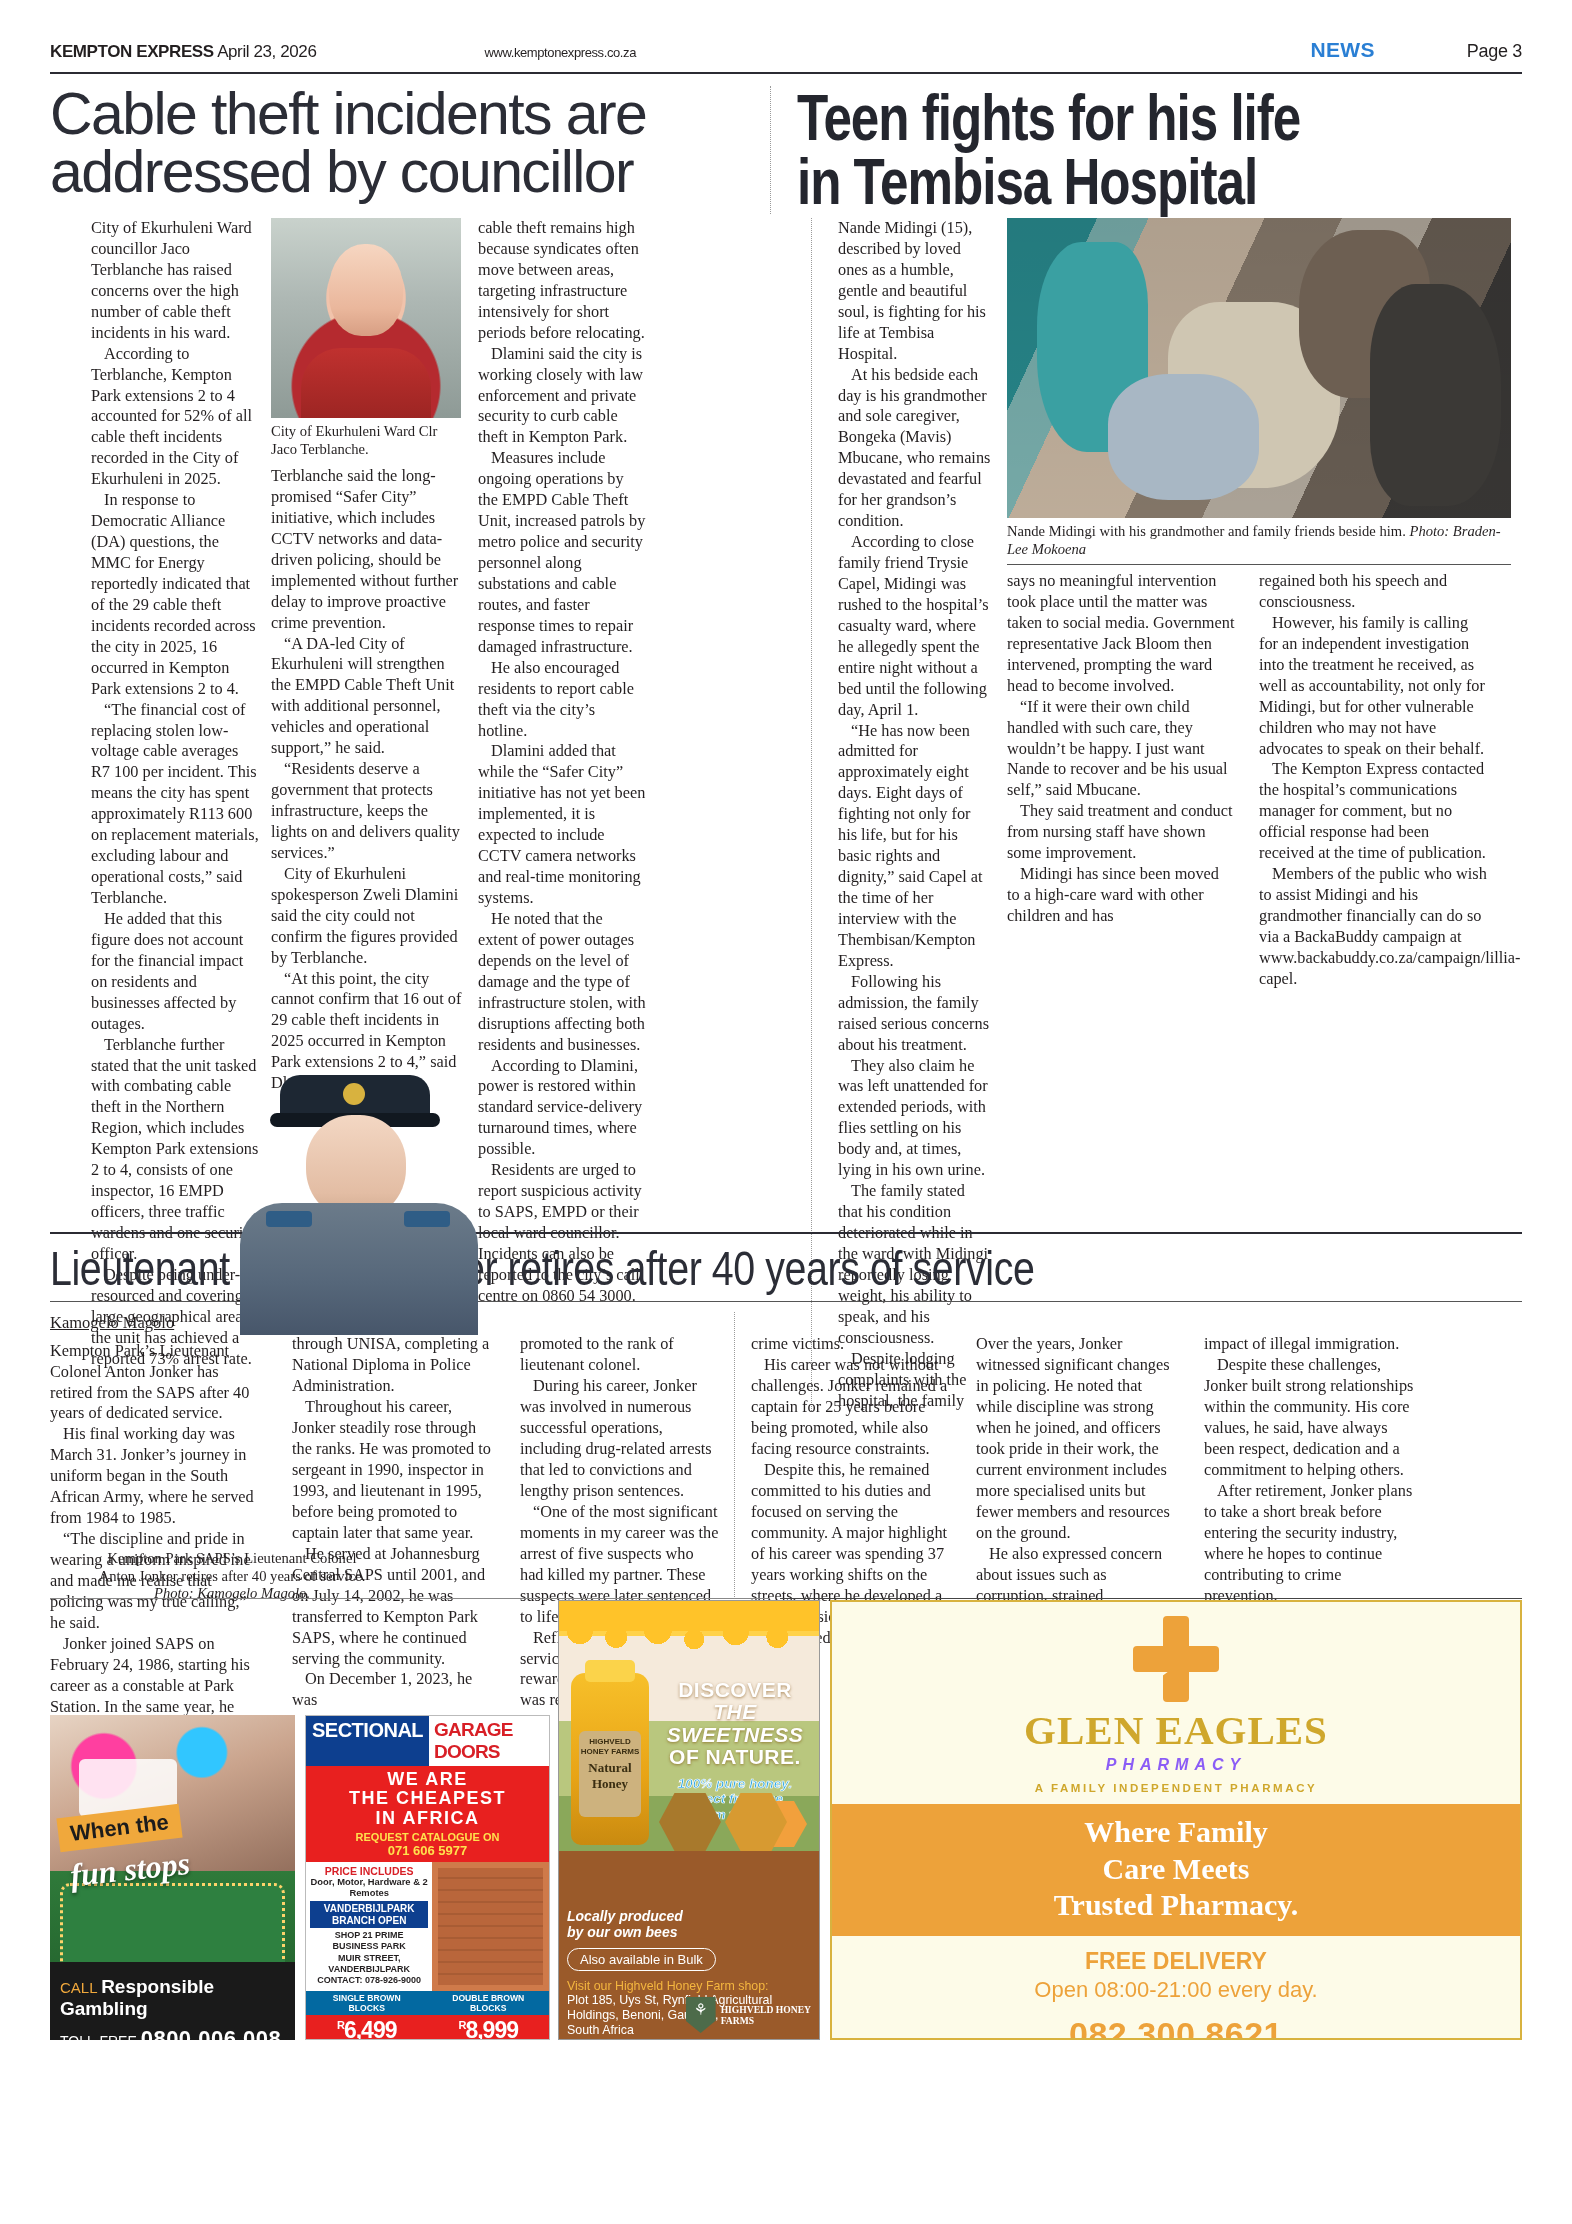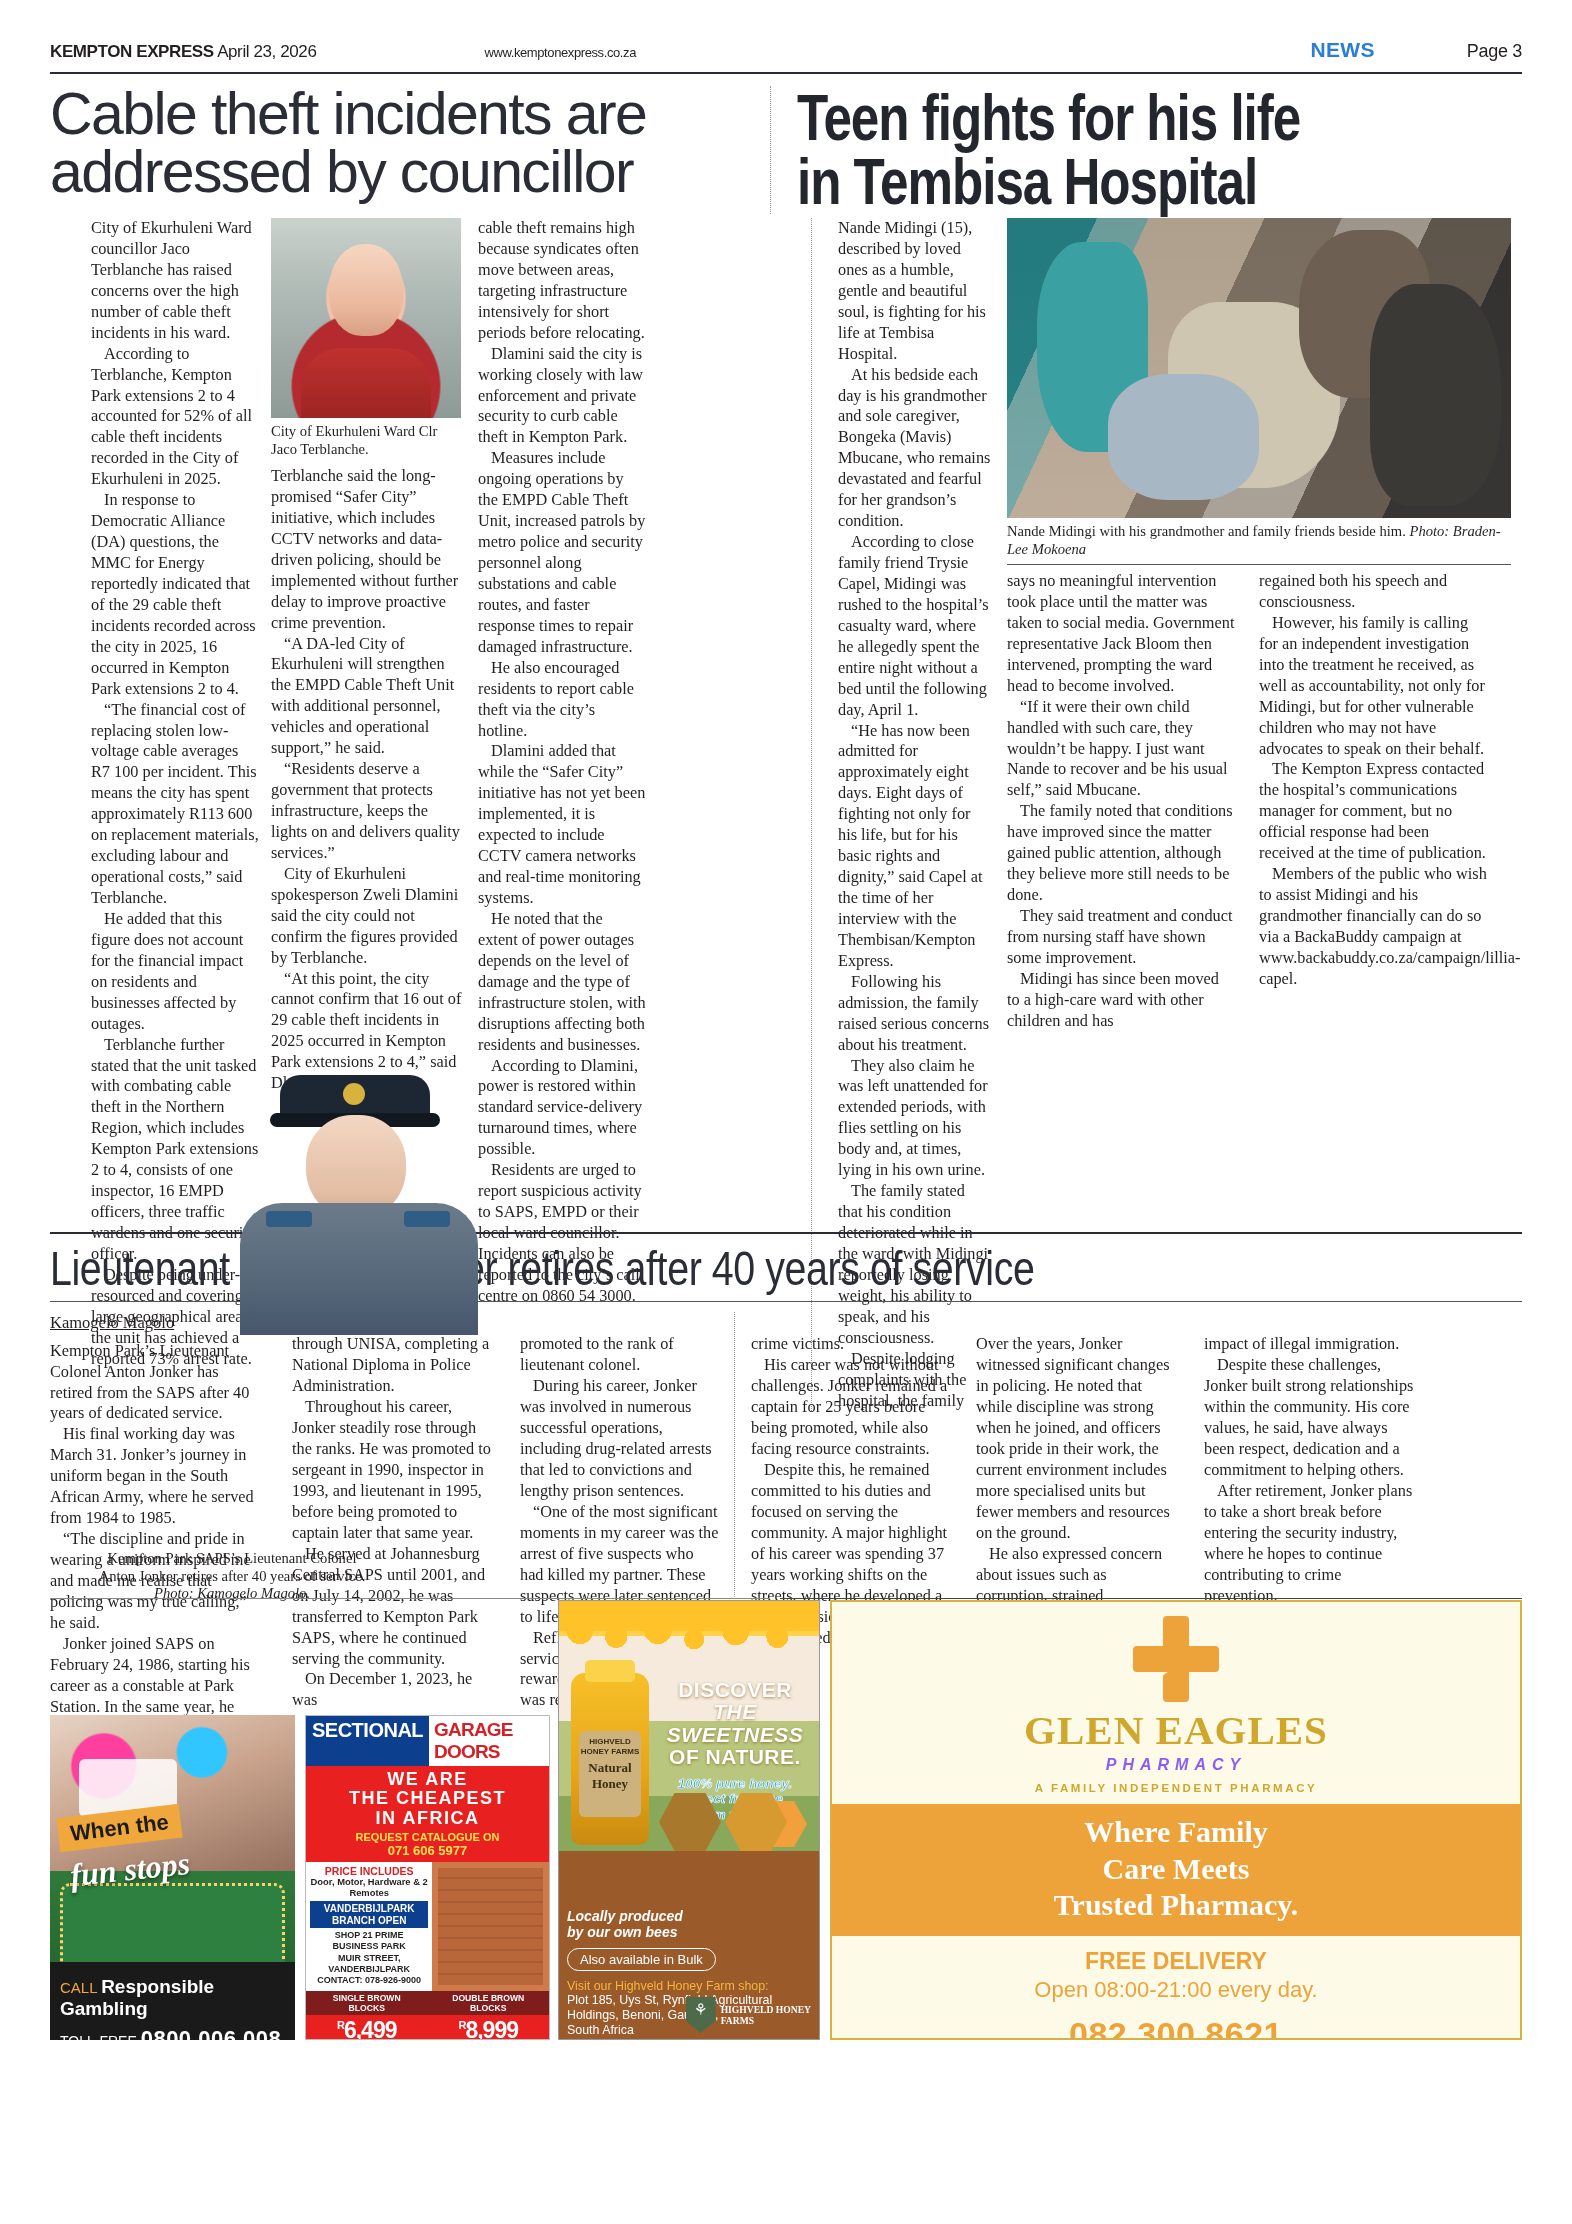--- a/index.html
+++ b/index.html
@@ -180,21 +180,21 @@
   .kd-left .ttl{ color:#d81f26; font-weight:700; font-size:10.5px; text-align:center;}
   .kd-left .sub{ text-align:center; font-weight:700; }
   .kd-blue{ background:#0d3f8f; color:#fff; font-weight:700; font-size:10px; text-align:center; padding:2px; margin-top:2px;}
   .kd-addr{ font-size:9px; font-weight:700; text-align:center; line-height:1.25; padding:2px;}
   .kd-door{ width:48%; background:#cf7a4a; position:relative; }
   .kd-door .panes{ position:absolute; inset:6px; background:
       repeating-linear-gradient(0deg,#b9663b 0 10px,#a85c34 10px 12px),
       repeating-linear-gradient(90deg,#b9663b 0 18px,#a85c34 18px 20px); }
   .kd-prices{ display:flex; }
   .kd-p{ flex:1; text-align:center; }
-  .kd-p .h{ background:#7f1d1d; color:#fff; font-size:8.6px; font-weight:700; padding:2px 12px;}
+  .kd-p .h{ background:#0369a1; color:#fff; font-size:8.6px; font-weight:700; padding:2px 12px;}
   .kd-p .v{ background:#e8201f; color:#fff; font-size:23px; font-weight:700; padding:2px 0; letter-spacing:-1px;}
   .kd-p .v sup{ font-size:11px; }
   .kd-p .s{ background:#0d3f8f; color:#fff; font-size:7.6px; padding:2px 0;}
 
   
   .ad-honey{ left:508px; top:0; width:262px; height:440px; border:1px solid #999; background:#fff; overflow:hidden;}
   .hn-top{ height:250px; position:relative;
      background:linear-gradient(180deg,#ffd24a 0 14%, #f5eadb 14% 48%, #b9c77e 48% 78%, #8aa85a 78% 100%);}
   .hn-drips{ position:absolute; top:0; left:0; width:100%; height:58px;
      background:
@@ -343,21 +343,20 @@
           </div>
           <div class="cap">
             <span>Nande Midingi with his grandmother and family friends beside him.</span>
             <i>Photo: Braden-Lee Mokoena</i>
           </div>
           <div class="rule-thin" style="margin:6px 0 6px;"></div>
           <div style="display:flex;">
             <div class="col" style="width:240px; padding-right:12px;">
               <p class="noind">says no meaningful intervention took place until the matter was taken to social media. Government representative Jack Bloom then intervened, prompting the ward head to become involved.</p>
               <p>“If it were their own child handled with such care, they wouldn’t be happy. I just want Nande to recover and be his usual self,” said Mbucane.</p>
-              <p>The family noted that conditions have improved since the matter gained public attention, although they believe more still needs to be done.</p>
               <p>They said treatment and conduct from nursing staff have shown some improvement.</p>
               <p>Midingi has since been moved to a high-care ward with other children and has</p>
             </div>
             <div class="col" style="width:240px; padding-left:12px;">
               <p class="noind">regained both his speech and consciousness.</p>
               <p>However, his family is calling for an independent investigation into the treatment he received, as well as accountability, not only for Midingi, but for other vulnerable children who may not have advocates to speak on their behalf.</p>
               <p>The Kempton Express contacted the hospital’s communications manager for comment, but no official response had been received at the time of publication.</p>
               <p>Members of the public who wish to assist Midingi and his grandmother financially can do so via a BackaBuddy campaign at www.backabuddy.co.za/campaign/lillia-capel.</p>
             </div>
           </div>

